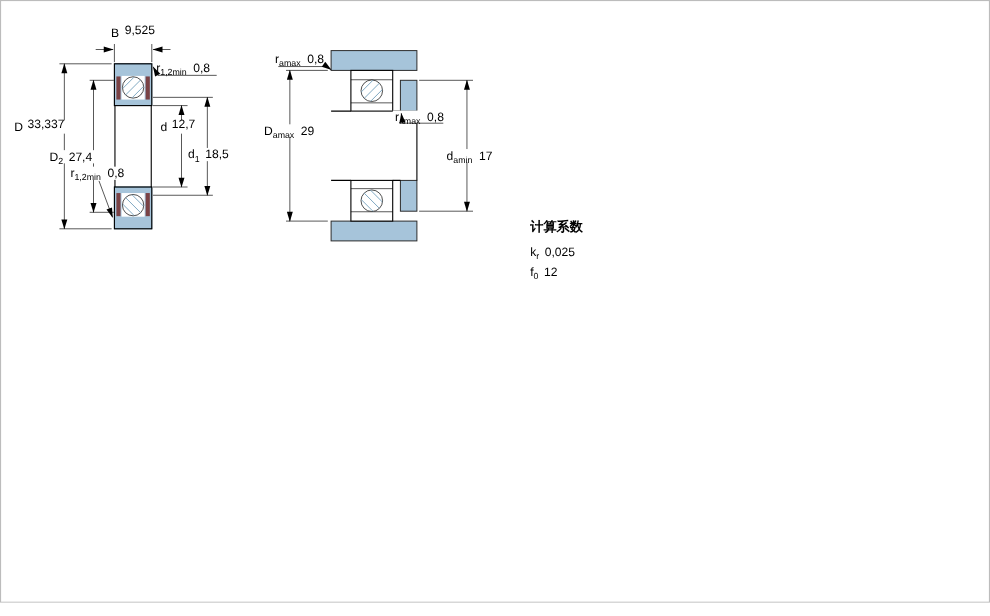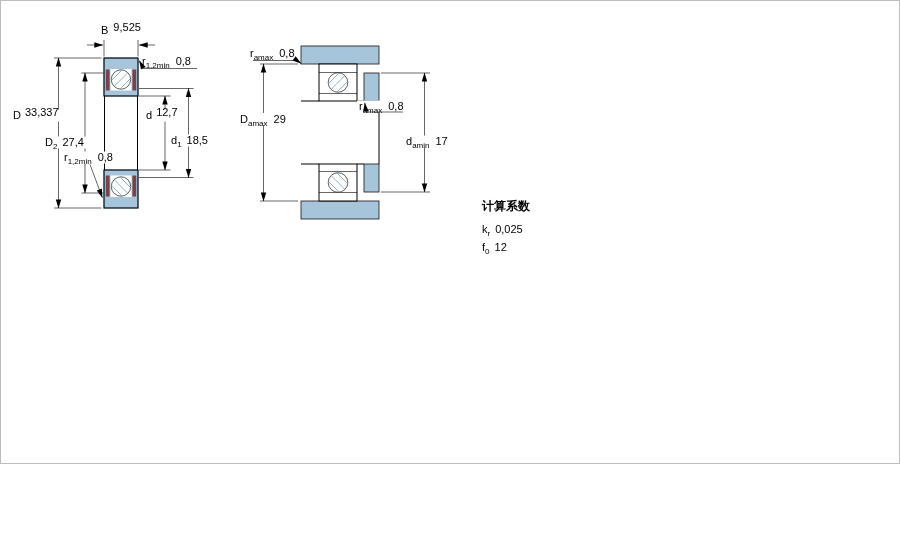--- a/index.html
+++ b/index.html
@@ -1,17 +1,17 @@
 <!DOCTYPE html>
 <html><head>
 <meta charset="utf-8">
 <style>
   html,body{margin:0;padding:0;background:#fff;}
   .frame{
-    width:900px;height:464px;box-sizing:border-box;
+    width:900px;height:548px;box-sizing:border-box;
     border:1px solid #bcbcbc;background:#ffffff;position:relative;overflow:hidden;
     font-family:"Liberation Sans",sans-serif;
     text-align:center;
   }
   svg{display:block;}
   .dimtext{font-family:"Liberation Sans",sans-serif;font-size:11px;fill:#000;}
   .sub{font-size:8px;}
   .title-cn{font-family:"Liberation Sans",sans-serif;font-size:12px;font-weight:bold;fill:#000;}
   .thin{stroke:#000;stroke-width:0.6;fill:none;}
   .edge{stroke:#000;stroke-width:1;fill:none;}

